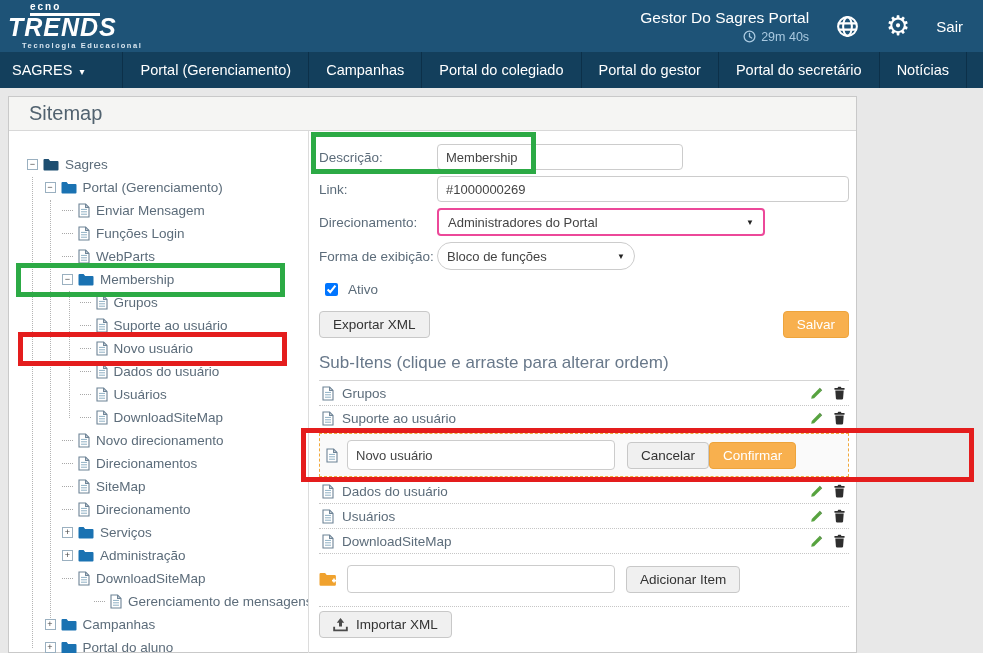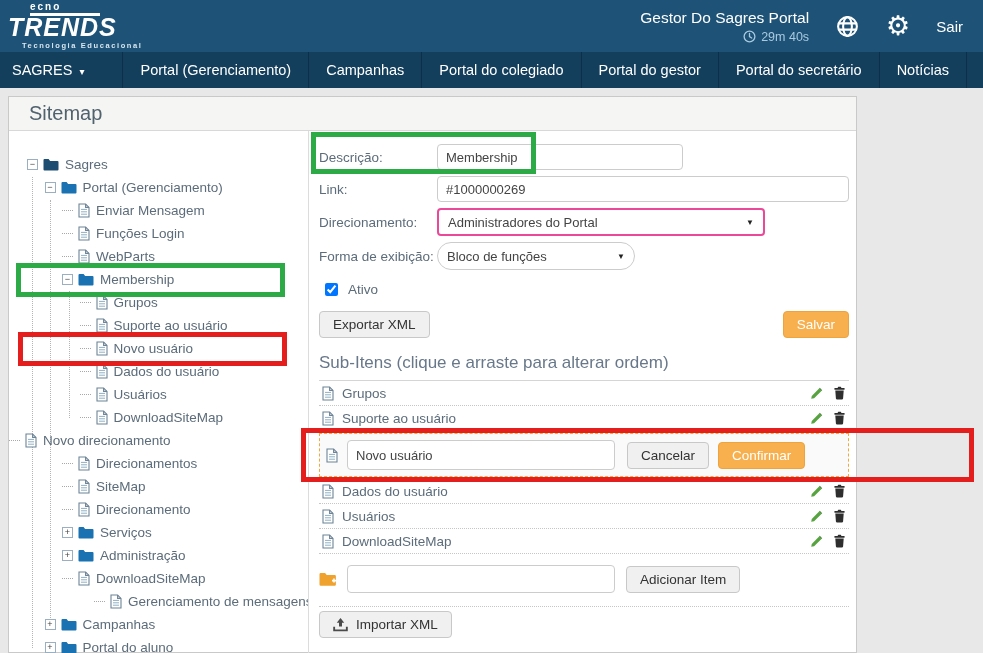--- a/index.html
+++ b/index.html
@@ -70,21 +70,21 @@
 
   
   .subhead { font-size:17px; color:#68788a; margin-top:15px; padding-bottom:7px; border-bottom:1px solid #d5d5d5; }
   .silist { }
   .sirow { display:flex; align-items:center; height:25px; border-bottom:1px dotted #c6c6c6; font-size:13.5px;
            color:#5c6c7a; padding:0 3px; cursor:grab; }
   .sirow .lbl { flex:1; margin-left:8px; }
   .rowicon { display:flex; align-items:center; margin-left:9px; cursor:pointer; }
   .editrow { border:1px dashed #f0a93c; background:#fafafa; display:flex; align-items:center; padding:6px 6px; margin:2px 0; }
   .editrow .tinput { width:268px; height:30px; margin:0 12px 0 9px; }
-  .editrow .btn { margin-right:9px; }
+  .editrow .btn { }
   .addrow { display:flex; align-items:center; margin-top:11px; }
   .addrow .tinput { width:268px; height:28px; margin-left:10px; }
   .addrow .btn { margin-left:11px; }
   .divider { border-bottom:1px dotted #c6c6c6; margin-top:13px; }
   .importrow { margin-top:4px; }
 
   
   .ann { position:absolute; border:5px solid transparent; pointer-events:none; z-index:50; }
 </style>
 </head>
@@ -266,21 +266,21 @@
             <span class="stub"></span>
             <span class="ticon">
               <svg width="12" height="15" viewBox="0 0 12 15">
                 <path d="M1 1 h6.6 l3.4 3.4 V14 H1 Z" fill="#fff" stroke="#6d8396" stroke-width="1.1"></path>
                 <path d="M7.6 1 v3.4 H11" fill="none" stroke="#6d8396" stroke-width="1.1"></path>
                 <path d="M3 6.4 h6 M3 8.8 h6 M3 11.2 h6" stroke="#8fb0c4" stroke-width="1"></path>
               </svg>
             </span>
             <span class="lbl">DownloadSiteMap</span>
           </div>
-          <div class="tree-row" style="">
+          <div class="tree-row" style="padding-left: 53px;">
             <span class="stub"></span>
             <span class="ticon">
               <svg width="12" height="15" viewBox="0 0 12 15">
                 <path d="M1 1 h6.6 l3.4 3.4 V14 H1 Z" fill="#fff" stroke="#6d8396" stroke-width="1.1"></path>
                 <path d="M7.6 1 v3.4 H11" fill="none" stroke="#6d8396" stroke-width="1.1"></path>
                 <path d="M3 6.4 h6 M3 8.8 h6 M3 11.2 h6" stroke="#8fb0c4" stroke-width="1"></path>
               </svg>
             </span>
             <span class="lbl">Novo direcionamento</span>
           </div>

